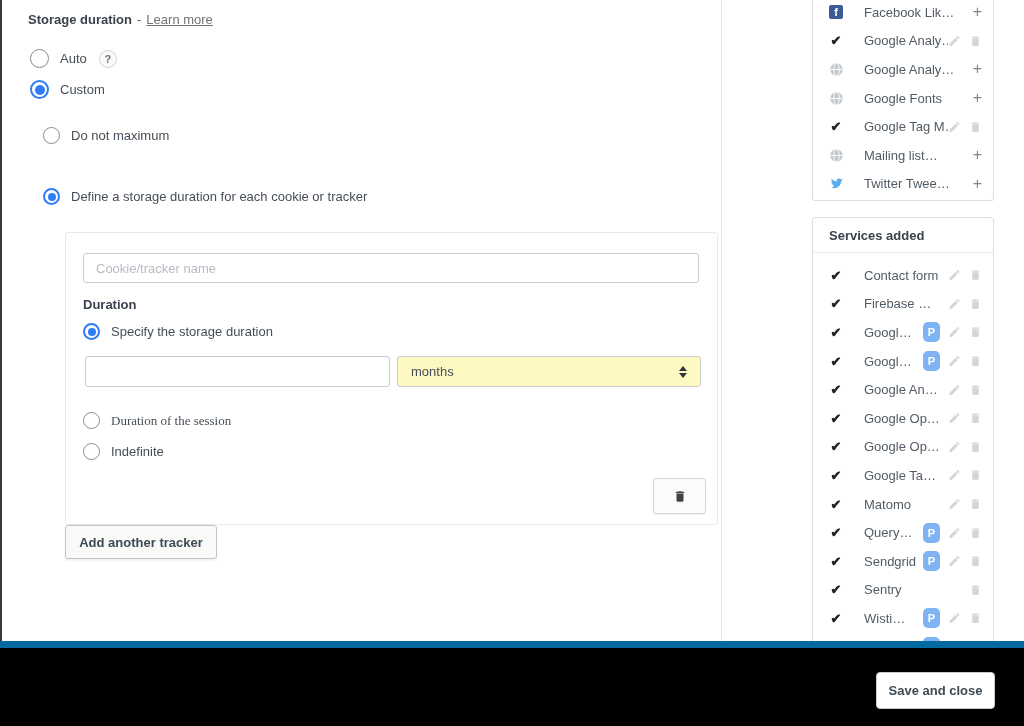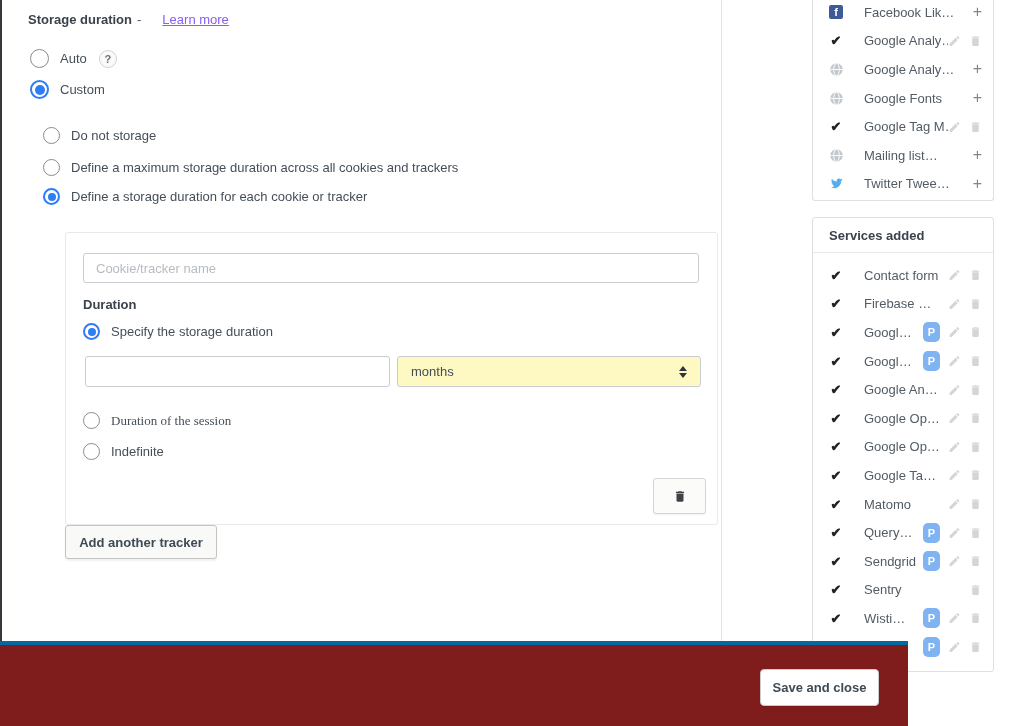--- a/index.html
+++ b/index.html
@@ -7,21 +7,21 @@
     font-family:"Liberation Sans", sans-serif; color:#3f4a55; }
 
   
   #main-panel { position:absolute; left:0; top:0; width:722px; height:641px;
     background:#fff; border-right:1px solid #e4e4e4;padding-left:20px; }
   #left-edge { position:absolute; left:0; top:0; width:2px; height:641px; background:#35383d; z-index:6; }
 
   #heading { position:absolute; left:28px; top:12px; font-size:13px; display:flex; gap:5px; align-items:baseline; }
   #heading .title { font-weight:bold; color:#3a434d; }
   #heading .sep { color:#4b555e; }
-  #heading .link { color:#8b5cf6; text-decoration:underline; cursor:pointer;margin-left:16px; }
+  #heading .link { color:#737373; text-decoration:underline; cursor:pointer; }
 
   .radio-row { position:absolute; display:flex; align-items:center; gap:11px; font-size:13px; color:#454e58; cursor:pointer; }
   .radio { width:17px; height:17px; border:1px solid #858c93; border-radius:50%; background:#fff; flex:0 0 auto; position:relative; }
   .radio-lg { width:19px; height:19px; }
   .radio.sel { border:2px solid #2e7df6; }
   .radio.sel::after { content:""; position:absolute; left:2.5px; top:2.5px; right:2.5px; bottom:2.5px;
     background:#2e7df6; border-radius:50%; }
   .help-badge { width:18px; height:18px; border:1px solid #cfd3d6; border-radius:50%; background:#fafafa;
     color:#6b7278; font-size:11px; font-weight:bold; display:flex; align-items:center; justify-content:center; margin-left:1px; cursor:pointer; }
 
@@ -66,22 +66,22 @@
   .fb-icon { width:14px; height:14px; background:#3e5b98; border-radius:2px; color:#fff;
     display:flex; align-items:center; justify-content:center; font-size:11px; font-weight:bold; }
   .fb-icon::after { content:"f"; }
   .plus-glyph { font-size:16px; color:#7e8790; line-height:1; cursor:pointer; }
   .act-icon { width:13px; height:14px; color:#d2d5d9; cursor:pointer; display:flex; align-items:center; }
   .act-icon svg { width:13px; height:14px; fill:currentColor; }
   .p-badge { width:17px; height:20px; border-radius:5px; background:#7fb3f2; color:#fff;
     font-size:11px; font-weight:bold; display:flex; align-items:center; justify-content:center; }
 
   
-  #footer-bar { position:absolute; left:0; top:641px; width:908px; height:85px;
-    background:#7f1d1d; border-top:4px solid #0369a1; z-index:20; }
+  #footer-bar { position:absolute; left:0; top:641px; width:1024px; height:85px;
+    background:#000000; border-top:7px solid #0369a1; z-index:20; }
   #save-close-btn { position:absolute; right:29px; top:24px; width:119px; height:37px;
     background:#fff; border:1px solid #cbcbcb; border-radius:4px; font-size:13px; font-weight:bold;
     color:#3e4a54; display:flex; align-items:center; justify-content:center; cursor:pointer;
     box-shadow:0 1px 2px rgba(0,0,0,.05); font-family:"Liberation Sans", sans-serif; }
 </style>
 </head>
 <body>
 
 <div id="main-panel">
 
@@ -97,27 +97,23 @@
     <span class="help-badge">?</span>
   </div>
 
   <div class="radio-row" style="left:30px; top:80px;">
     <span class="radio radio-lg sel"></span>
     <span>Custom</span>
   </div>
 
   <div class="radio-row" style="left:43px; top:127px;">
     <span class="radio"></span>
-    <span>Do not storage</span>
-  </div>
-
-  <div class="radio-row" style="left:43px; top:159px;">
-    <span class="radio"></span>
-    <span>Define a maximum storage duration across all cookies and trackers</span>
-  </div>
+    <span>Do not maximum</span>
+  </div>
+
 
   <div class="radio-row" style="left:43px; top:188px;">
     <span class="radio sel"></span>
     <span>Define a storage duration for each cookie or tracker</span>
   </div>
 
   <div id="tracker-card">
     <input id="cookie-name-input" class="text-input" type="text" placeholder="Cookie/tracker name" style="">
     <div id="duration-label">Duration</div>
 

